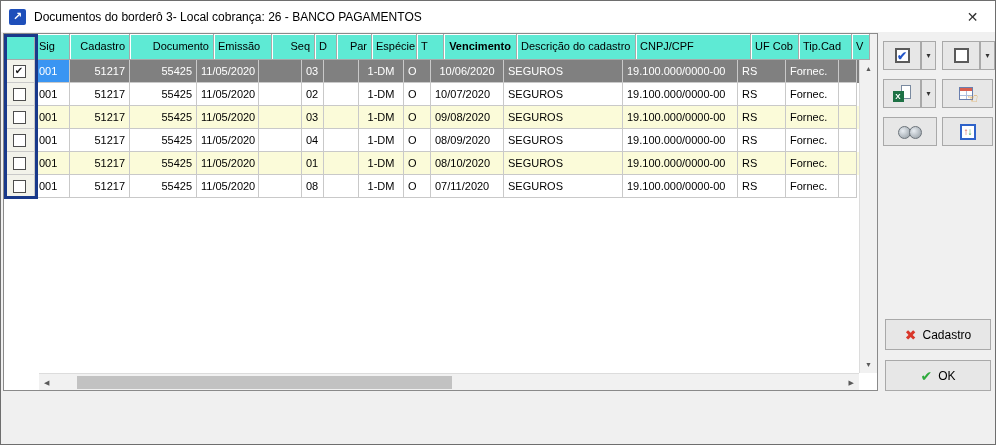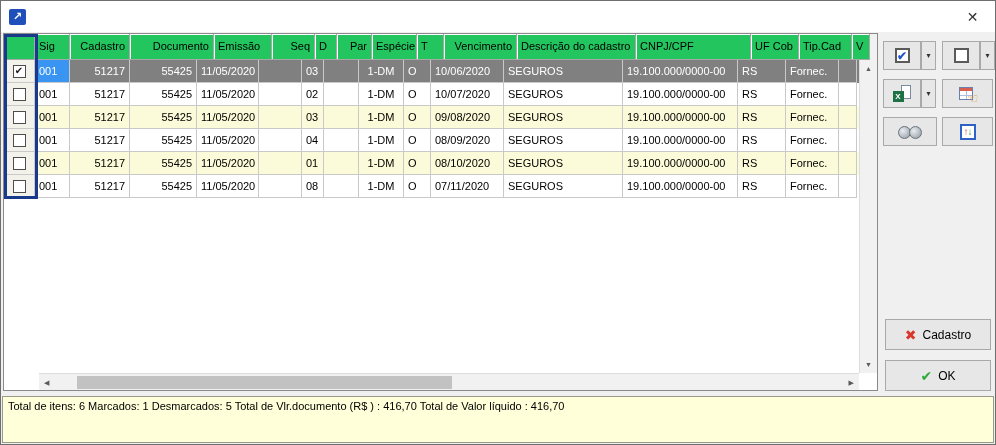--- a/index.html
+++ b/index.html
@@ -16,21 +16,21 @@
     align-items:center;justify-content:center;font-size:11px;font-weight:bold;margin-right:8px;
     border-radius:2px;}
   .title-text{font-size:12px;color:#000;}
   .close-btn{margin-left:auto;width:45px;height:31px;border:none;background:transparent;
     font-size:14px;color:#333;cursor:pointer;display:flex;align-items:center;justify-content:center;}
 
   
   .grid{position:absolute;left:2px;top:32px;width:875px;height:358px;background:#fff;
     border:1px solid #8a8a8a;overflow:hidden;font-size:11px;}
   .ghead{display:flex;height:26px;background:#f1f1f1;}
-  .hcell{flex:none;padding:0 4px;line-height:25px;background:#22c55e;color:#000;
+  .hcell{flex:none;padding:0 4px;line-height:25px;background:#5eead4;color:#000;
     border-right:1px solid #a8a8a8;border-bottom:1px solid #a8a8a8;
     box-shadow:inset 1px 1px 0 #ffffff;white-space:nowrap;overflow:hidden;}
   .grow{display:flex;height:23px;}
   .cell{flex:none;padding:0 4px;line-height:22px;border-right:1px solid #c9c9c9;
     border-bottom:1px solid #c9c9c9;white-space:nowrap;overflow:hidden;}
   .white{background:#ffffff;color:#000;}
   .yellow{background:#fbfbd9;color:#000;}
   .sel{background:#808080;color:#ffffff;}
   .cell.focus{background:#3a95f2;color:#ffffff;}
   .cbcell{background:#f2f2ea;display:flex;align-items:center;justify-content:center;}
@@ -95,57 +95,58 @@
   .statusbar{position:absolute;left:1px;right:1px;top:395px;bottom:1px;background:#ffffd9;
     border:1px solid #9a9a8a;padding:3px 5px;font-size:11px;color:#000;}
 </style>
 </head>
 <body>
 
 <div class="dialog">
 
   <div class="titlebar">
     <span class="app-icon">↗</span>
+    <span class="title-text">Documentos do borderô 3- Local cobrança: 26 - BANCO PAGAMENTOS</span>
     <button class="close-btn">✕</button>
   </div>
 
   <div class="grid">
     <div class="ghead">
         <div class="hcell" style="width: 31px; text-align: center;"></div>
         <div class="hcell" style="width: 35px; text-align: left;">Sig</div>
         <div class="hcell" style="width: 60px; text-align: right;">Cadastro</div>
         <div class="hcell" style="width: 84px; text-align: right;">Documento</div>
         <div class="hcell" style="width: 58px; text-align: left;">Emissão</div>
         <div class="hcell" style="width: 43px; text-align: right;">Seq</div>
         <div class="hcell" style="width: 22px; text-align: left;">D</div>
         <div class="hcell" style="width: 35px; text-align: right;">Par</div>
         <div class="hcell" style="width: 45px; text-align: center;">Espécie</div>
         <div class="hcell" style="width: 27px; text-align: left;">T</div>
-        <div class="hcell" style="width: 73px; text-align: right;">Vencimento</div>
+        <div class="hcell" style="width: 73px; text-align: center; font-weight: bold;">Vencimento</div>
         <div class="hcell" style="width: 119px; text-align: left;">Descrição do cadastro</div>
         <div class="hcell" style="width: 115px; text-align: left;">CNPJ/CPF</div>
         <div class="hcell" style="width: 48px; text-align: left;">UF Cob</div>
         <div class="hcell" style="width: 53px; text-align: left;">Tip.Cad</div>
         <div class="hcell" style="width: 18px; text-align: left;">V</div>
       </div>
     <div>
         <div class="grow sel">
           <div class="cell cbcell" style="width: 31px; text-align: center;">
             <span class="cb">✔</span>
           </div>
           <div class="cell focus" style="width: 35px; text-align: left;">001</div>
           <div class="cell" style="width: 60px; text-align: right;">51217</div>
           <div class="cell" style="width: 67px; text-align: right;">55425</div>
           <div class="cell" style="width: 62px; text-align: left;">11/05/2020</div>
           <div class="cell" style="width: 43px; text-align: right;"></div>
           <div class="cell" style="width: 22px; text-align: left;">03</div>
           <div class="cell" style="width: 35px; text-align: right;"></div>
           <div class="cell" style="width: 45px; text-align: center;">1-DM</div>
           <div class="cell" style="width: 27px; text-align: left;">O</div>
-          <div class="cell" style="width: 73px; text-align: left;">10/06/2020</div>
+          <div class="cell" style="width: 73px; text-align: center;">10/06/2020</div>
           <div class="cell" style="width: 119px; text-align: left;">SEGUROS</div>
           <div class="cell" style="width: 115px; text-align: left;">19.100.000/0000-00</div>
           <div class="cell" style="width: 48px; text-align: left;">RS</div>
           <div class="cell" style="width: 53px; text-align: left;">Fornec.</div>
           <div class="cell" style="width: 18px; text-align: left;"></div>
         </div>
         <div class="grow white">
           <div class="cell cbcell" style="width: 31px; text-align: center;">
             <span class="cb"></span>
           </div>
@@ -305,17 +306,14 @@
 
   <button class="action-btn" style="top:318px;">
     <span class="x-ic">✖</span>
     <span>Cadastro</span>
   </button>
   <button class="action-btn" style="top:359px;">
     <span class="ok-ic">✔</span>
     <span>OK</span>
   </button>
 
-  <div class="statusbar">
-    <span>Total de itens: 6 Marcados: 1 Desmarcados: 5 Total de Vlr.documento (R$ ) : 416,70 Total de Valor líquido : 416,70</span>
-  </div>
 
 </div>
 
 </body></html>

